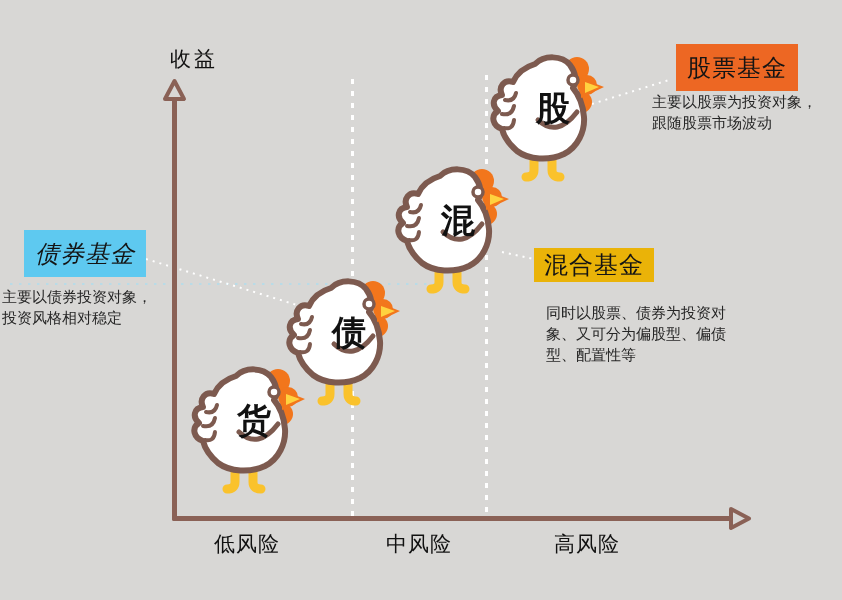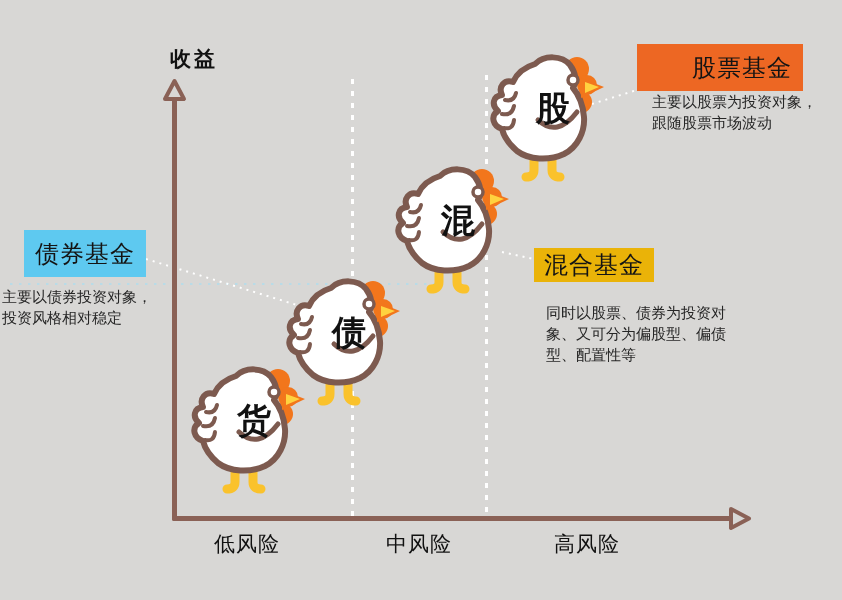--- a/index.html
+++ b/index.html
@@ -32,39 +32,39 @@
     width: 3px;
     background-image: repeating-linear-gradient(to bottom,
       #ffffff 0px, #ffffff 5px, transparent 5px, transparent 12px);
   }
   .dash-v1 { left: 351px; top: 79px; height: 437px; }
   .dash-v2 { left: 485px; top: 75px; height: 441px; }
 
   
   .y-label {
     left: 150px; top: 45px;
-    font-size: 21px; font-weight: bold; color: #111;
+    font-size: 21px; font-weight: normal; color: #111;
     letter-spacing: 3px;
     padding-left: 20px;
   }
   .x-tick {
     top: 530px; width: 80px;
     font-size: 21px; color: #111; letter-spacing: 1px;
   }
   .tick-low  { left: 214px; }
   .tick-mid  { left: 386px; }
   .tick-high { left: 554px; }
 
   
   .callout-box {
     display: flex; align-items: center; justify-content: center;
     font-size: 24px; color: #141414; letter-spacing: 1px;
   }
-  .box-bond  { left: 24px;  top: 230px; width: 122px; height: 47px; background: #5ec9f0; }
-  .box-stock { left: 637px; top: 44px;  width: 122px; height: 47px; background: #ed6723; padding-left: 44px; }
+  .box-bond  { left: 24px;  top: 230px; width: 122px; height: 47px; background: #5ec9f0; font-style: italic; }
+  .box-stock { left: 676px; top: 44px;  width: 122px; height: 47px; background: #ed6723; }
   .box-mixed { left: 534px; top: 248px; width: 120px; height: 34px; background: #eab308; }
 
   .callout-desc {
     font-size: 15px; line-height: 21px; color: #262626;
     white-space: pre-line;
   }
   .desc-bond  { left: 2px;  top: 287px; width: 178px; }
   .desc-stock { left: 652px; top: 92px; width: 188px; }
   .desc-mixed { left: 546px; top: 303px; width: 205px; }
 

